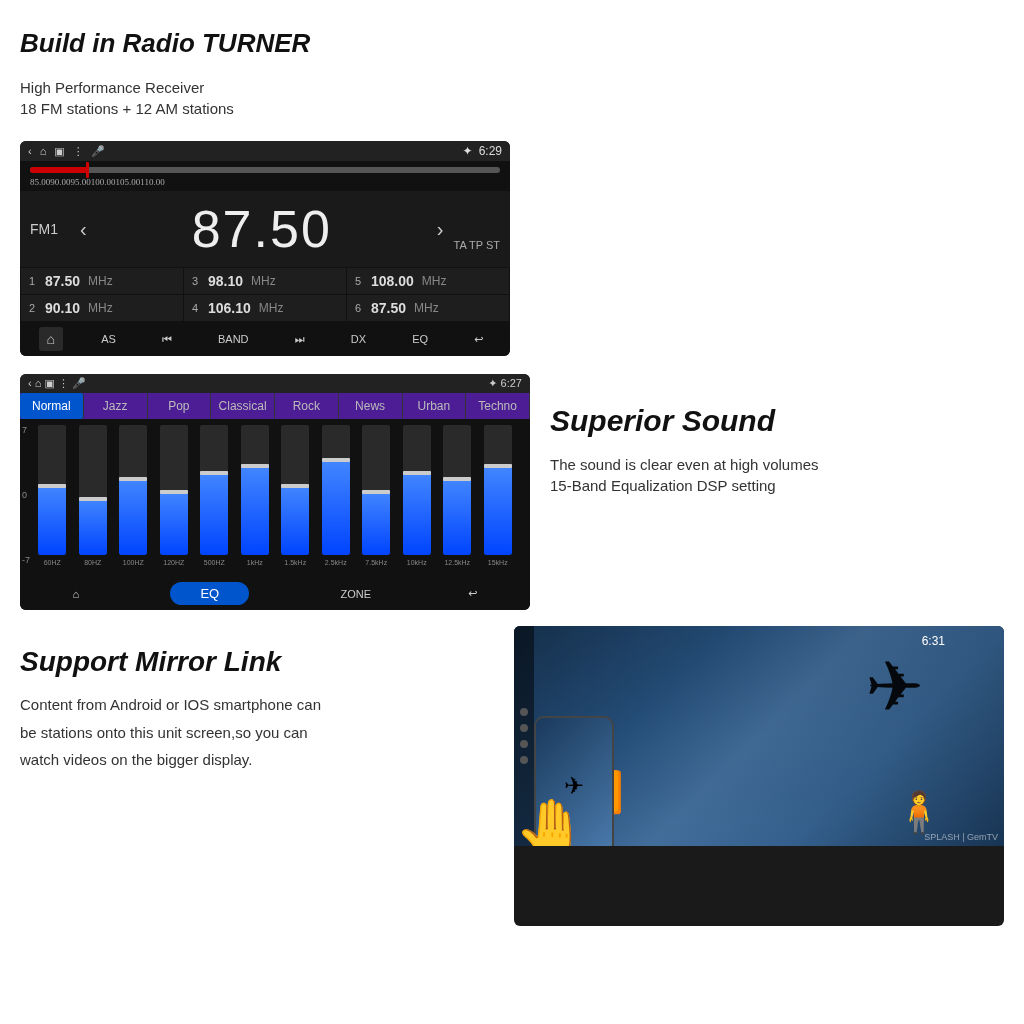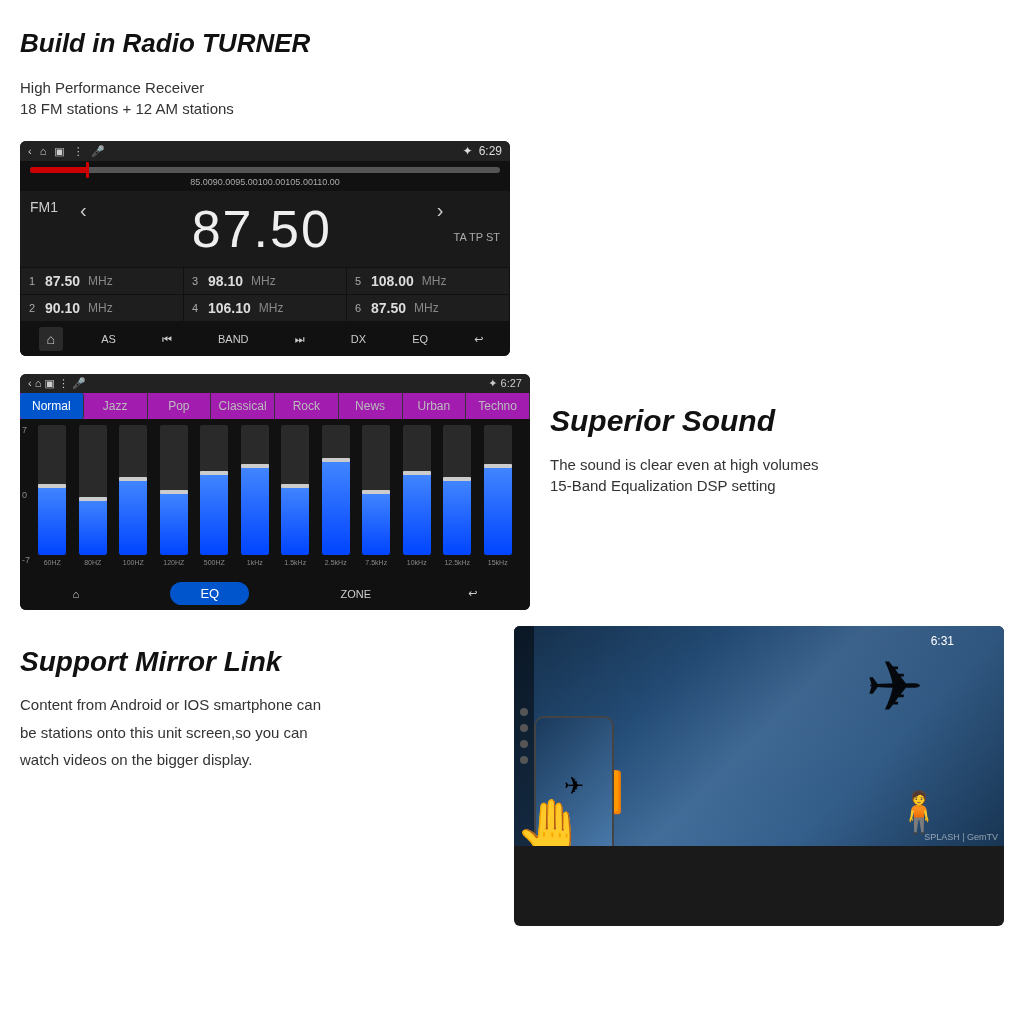--- a/index.html
+++ b/index.html
@@ -103,28 +103,30 @@
       height: 16px;
       background: #cc0000;
       position: absolute;
       top: -5px;
       left: 12%;
       border-radius: 1px;
     }
 
     .freq-labels {
       display: flex;
-      justify-content: center;
+      justify-content: flex-start;
       font-size: 9px;
       color: #aaa;
       margin-top: 2px;
+      font-family: Liberation Serif, serif;
     }
 
     .radio-main {
       display: flex;
+      align-items: center;
       padding: 8px 10px;
       background: #1a1a1a;
     }
 
     .radio-band {
       color: #ccc;
       font-size: 14px;
       width: 40px;
     }
 
@@ -239,21 +241,21 @@
       display: flex;
       align-items: center;
       justify-content: space-between;
       padding: 3px 8px;
       font-size: 11px;
       color: #ccc;
     }
 
     .eq-mode-tabs {
       display: flex;
-      background: #a21caf;
+      background: #4c1d95;
       overflow: hidden;
     }
 
     .eq-tab {
       flex: 1;
       text-align: center;
       padding: 6px 2px;
       font-size: 12px;
       color: #bbb;
       cursor: pointer;
@@ -441,21 +443,21 @@
     .mirror-person {
       position: absolute;
       bottom: 10px;
       right: 60px;
       font-size: 40px;
     }
 
     .mirror-time {
       position: absolute;
       top: 8px;
-      right: 50px;
+      right: 59px;
       color: #fff;
       font-size: 12px;
     }
 
     .mirror-sidebar {
       position: absolute;
       top: 0;
       left: 0;
       width: 20px;
       height: 220px;

